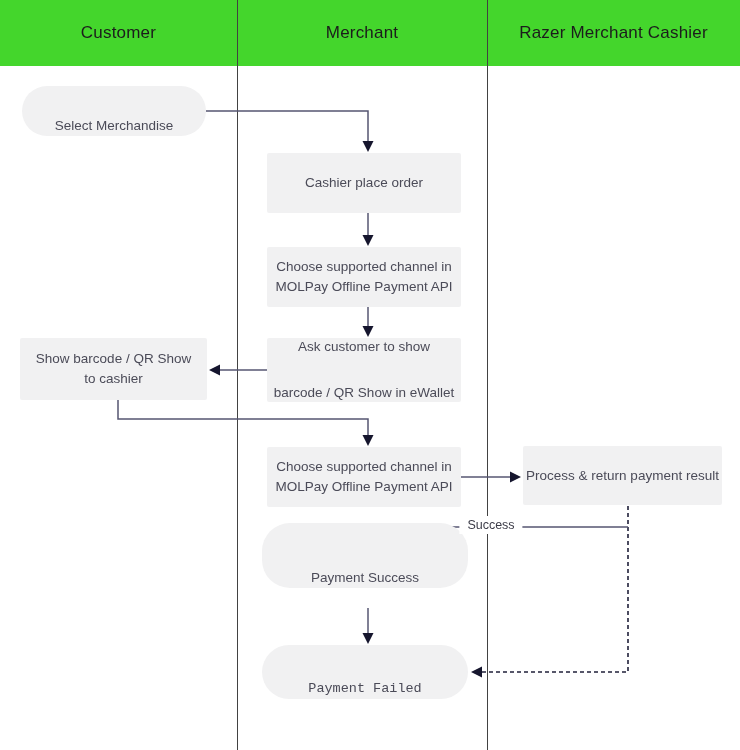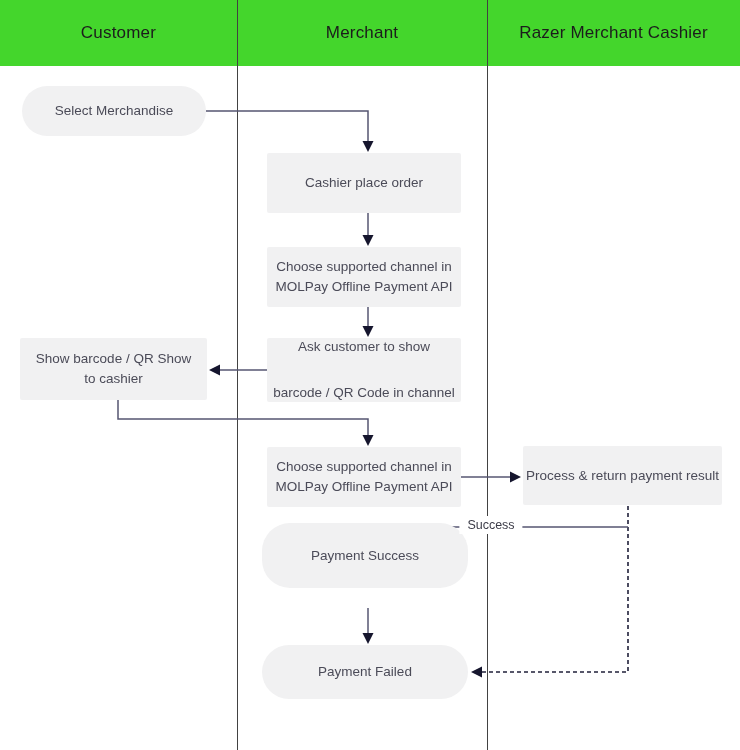--- a/index.html
+++ b/index.html
@@ -73,30 +73,30 @@
     font-size: 13.5px;
     line-height: 1.45;
     display: flex;
     flex-direction: column;
     align-items: center;
     justify-content: center;
     text-align: center;
     z-index: 5;
     border-radius: 2px;
   }
-  .pill { border-radius: 28px; }
+  .pill { border-radius: 28px; justify-content: flex-end; }
   .n-select    { left: 22px;  top: 86px;  width: 184px; height: 50px; }
   .n-cashier   { left: 267px; top: 153px; width: 194px; height: 60px; }
   .n-choose1   { left: 267px; top: 247px; width: 194px; height: 60px; }
   .n-showbar   { left: 20px;  top: 338px; width: 187px; height: 62px; }
   .n-askcust   { left: 267px; top: 338px; width: 194px; height: 64px; gap: 26px; }
   .n-choose2   { left: 267px; top: 447px; width: 194px; height: 60px; }
   .n-process   { left: 523px; top: 446px; width: 199px; height: 59px; }
   .n-paysucc   { left: 262px; top: 523px; width: 206px; height: 65px; }
-  .n-payfail   { left: 262px; top: 645px; width: 206px; height: 54px; }
+  .n-payfail   { left: 262px; top: 645px; width: 206px; height: 54px; font-family: Liberation Mono, monospace; }
   
   .edge-label {
     position: absolute;
     left: 491px; top: 525px;
     transform: translate(-50%, -50%);
     background: #ffffff;
     padding: 2px 8px;
     font-size: 12.5px;
     color: #3c3c48;
     z-index: 6;
@@ -161,21 +161,21 @@
     <span>MOLPay Offline Payment API</span>
   </div>
 
   <div class="node n-showbar">
     <span>Show barcode / QR Show</span>
     <span>to cashier</span>
   </div>
 
   <div class="node n-askcust">
     <span>Ask customer to show</span>
-    <span>barcode / QR Code in channel</span>
+    <span>barcode / QR Show in eWallet</span>
   </div>
 
   <div class="node n-choose2">
     <span>Choose supported channel in</span>
     <span>MOLPay Offline Payment API</span>
   </div>
 
   <div class="node n-process">
     <span>Process &amp; return payment result</span>
   </div>

